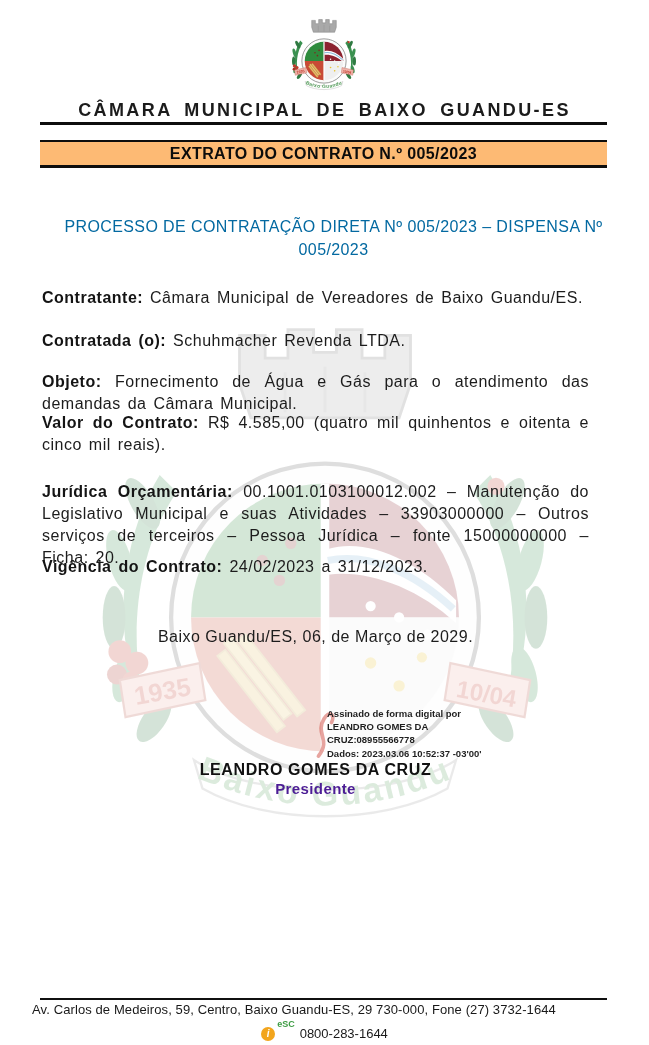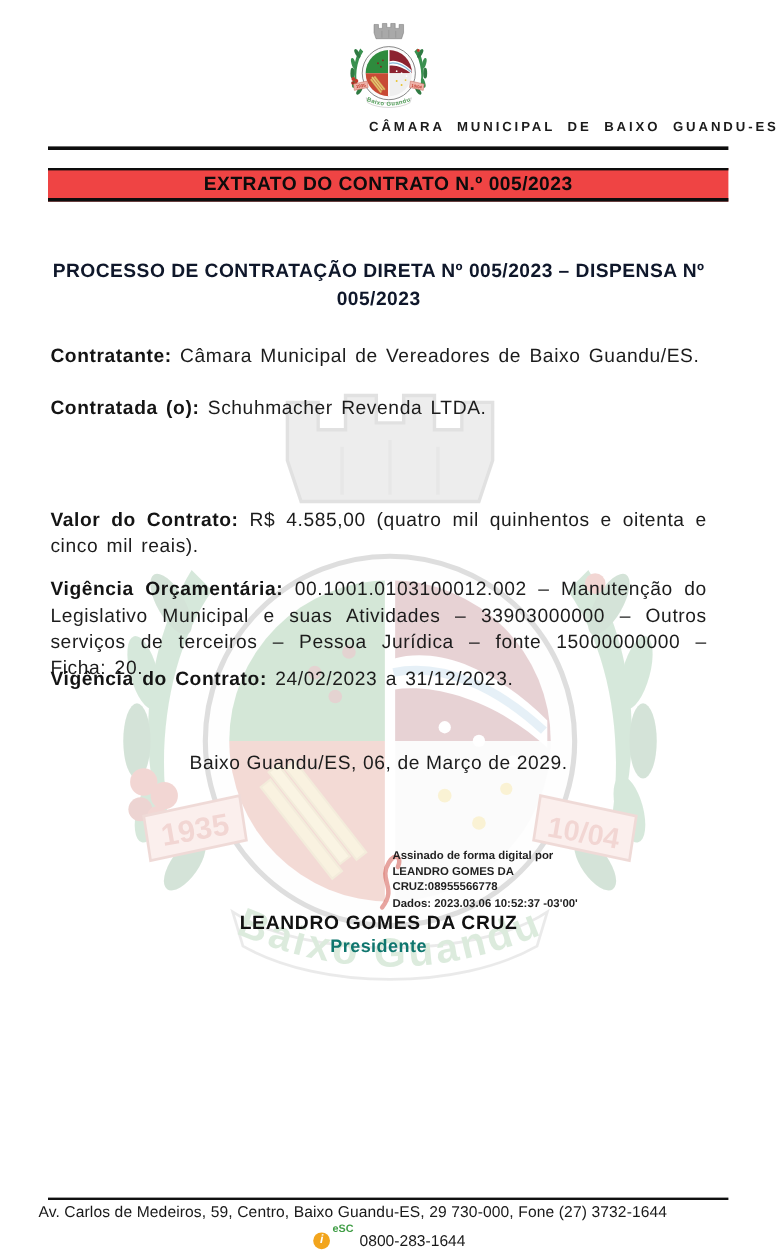--- a/index.html
+++ b/index.html
@@ -6,43 +6,43 @@
   .page {
     position:relative; width:649px; height:1045px; margin:0 auto;
     background:#ffffff; overflow:hidden;
     font-family:"Liberation Sans", sans-serif; color:#1c1c1c;
   }
   svg text { font-family:"Liberation Sans", sans-serif; }
 
   
   .crest-header { position:absolute; left:283px; top:14px; width:82px; height:80px; }
   .org-name {
-    position:absolute; left:0; top:100px; width:649px; text-align:right;
-    font-size:11px; font-weight:bold; letter-spacing:2.4px; word-spacing:5px; color:#1b1b1b;
+    position:absolute; left:0; top:100px; width:649px; text-align:center;
+    font-size:18px; font-weight:bold; letter-spacing:2.4px; word-spacing:5px; color:#1b1b1b;
   }
   .header-rule { position:absolute; left:40px; top:122px; width:567px; height:3px; background:#0d0d0d; }
 
   .banner {
     position:absolute; left:40px; top:140px; width:567px;
-    background:#ef4444; border-top:2px solid #0d0d0d; border-bottom:3px solid #0d0d0d;
+    background:#fdba74; border-top:2px solid #0d0d0d; border-bottom:3px solid #0d0d0d;
     text-align:center; font-size:16px; font-weight:bold; line-height:23px;
     letter-spacing:0.4px; color:#0c0c0c;
   }
 
   
   .crest-watermark {
     position:absolute; left:40px; top:298px; width:570px; height:542px;
     opacity:0.20; z-index:0; pointer-events:none;
   }
   .content-layer { position:absolute; inset:0; z-index:1; }
 
   
   .doc-title {
-    position:absolute; left:42px; top:215px; width:547px; text-align:center;
-    font-size:16px; font-weight:bold; line-height:23px; letter-spacing:0.4px; color:#0f172a;
+    position:absolute; left:60px; top:215px; width:547px; text-align:center;
+    font-size:16px; font-weight:normal; line-height:23px; letter-spacing:0.4px; color:#0369a1;
   }
   .para {
     position:absolute; left:42px; width:547px;
     font-size:16px; line-height:22px; letter-spacing:0.5px; word-spacing:2px; color:#1c1c1c;
   }
   .para strong { color:#141414; }
   .justify { text-align:justify; }
   .date-line {
     position:absolute; left:42px; top:628px; width:547px; text-align:center;
     font-size:16px; letter-spacing:0.5px; color:#1c1c1c;
@@ -58,21 +58,21 @@
     position:absolute; left:327px; top:707px; width:175px;
     font-size:9.5px; line-height:13.2px; color:#1f1f1f; font-weight:bold;
   }
   .sig-details span { display:block; }
   .signer-name {
     position:absolute; left:42px; top:761px; width:547px; text-align:center;
     font-size:16px; font-weight:bold; letter-spacing:0.6px; color:#111;
   }
   .signer-role {
     position:absolute; left:42px; top:780px; width:547px; text-align:center;
-    font-size:15px; font-weight:bold; letter-spacing:0.4px; color:#0f766e;
+    font-size:15px; font-weight:bold; letter-spacing:0.4px; color:#4c1d95;
   }
 
   
   .footer-rule { position:absolute; left:40px; top:998px; width:567px; height:2px; background:#101010; }
   .footer-line1 {
     position:absolute; left:0; top:1002px; width:588px; text-align:center;
     font-size:13px; color:#191919; letter-spacing:0.1px;
   }
   .footer-line2 {
     position:absolute; left:0; top:1020px; width:649px;
@@ -193,26 +193,30 @@
     <div class="doc-title">PROCESSO DE CONTRATAÇÃO DIRETA Nº 005/2023 – DISPENSA Nº 005/2023</div>
 
     <div class="para" style="top:287px">
       <strong>Contratante:</strong>
       <span>Câmara Municipal de Vereadores de Baixo Guandu/ES.</span>
     </div>
     <div class="para" style="top:330px">
       <strong>Contratada (o):</strong>
       <span>Schuhmacher Revenda LTDA.</span>
     </div>
-    <div class="para justify" style="top:423px">
+    <div class="para justify" style="top:371px">
+      <strong>Objeto:</strong>
+      <span>Fornecimento de Água e Gás para o atendimento das demandas da Câmara Municipal.</span>
+    </div>
+    <div class="para justify" style="top:412px">
       <strong>Valor do Contrato:</strong>
       <span>R$ 4.585,00 (quatro mil quinhentos e oitenta e cinco mil reais).</span>
     </div>
     <div class="para justify" style="top:481px">
-      <strong>Vigência Orçamentária:</strong>
+      <strong>Jurídica Orçamentária:</strong>
       <span>00.1001.0103100012.002 – Manutenção do Legislativo Municipal e suas Atividades – 33903000000 – Outros serviços de terceiros – Pessoa Jurídica – fonte 15000000000 – Ficha: 20.</span>
     </div>
     <div class="para" style="top:556px">
       <strong>Vigência do Contrato:</strong>
       <span>24/02/2023 a 31/12/2023.</span>
     </div>
 
     <div class="date-line">Baixo Guandu/ES, 06, de Março de 2029.</div>
 
     <svg class="sig-flourish" viewBox="0 0 30 60">

